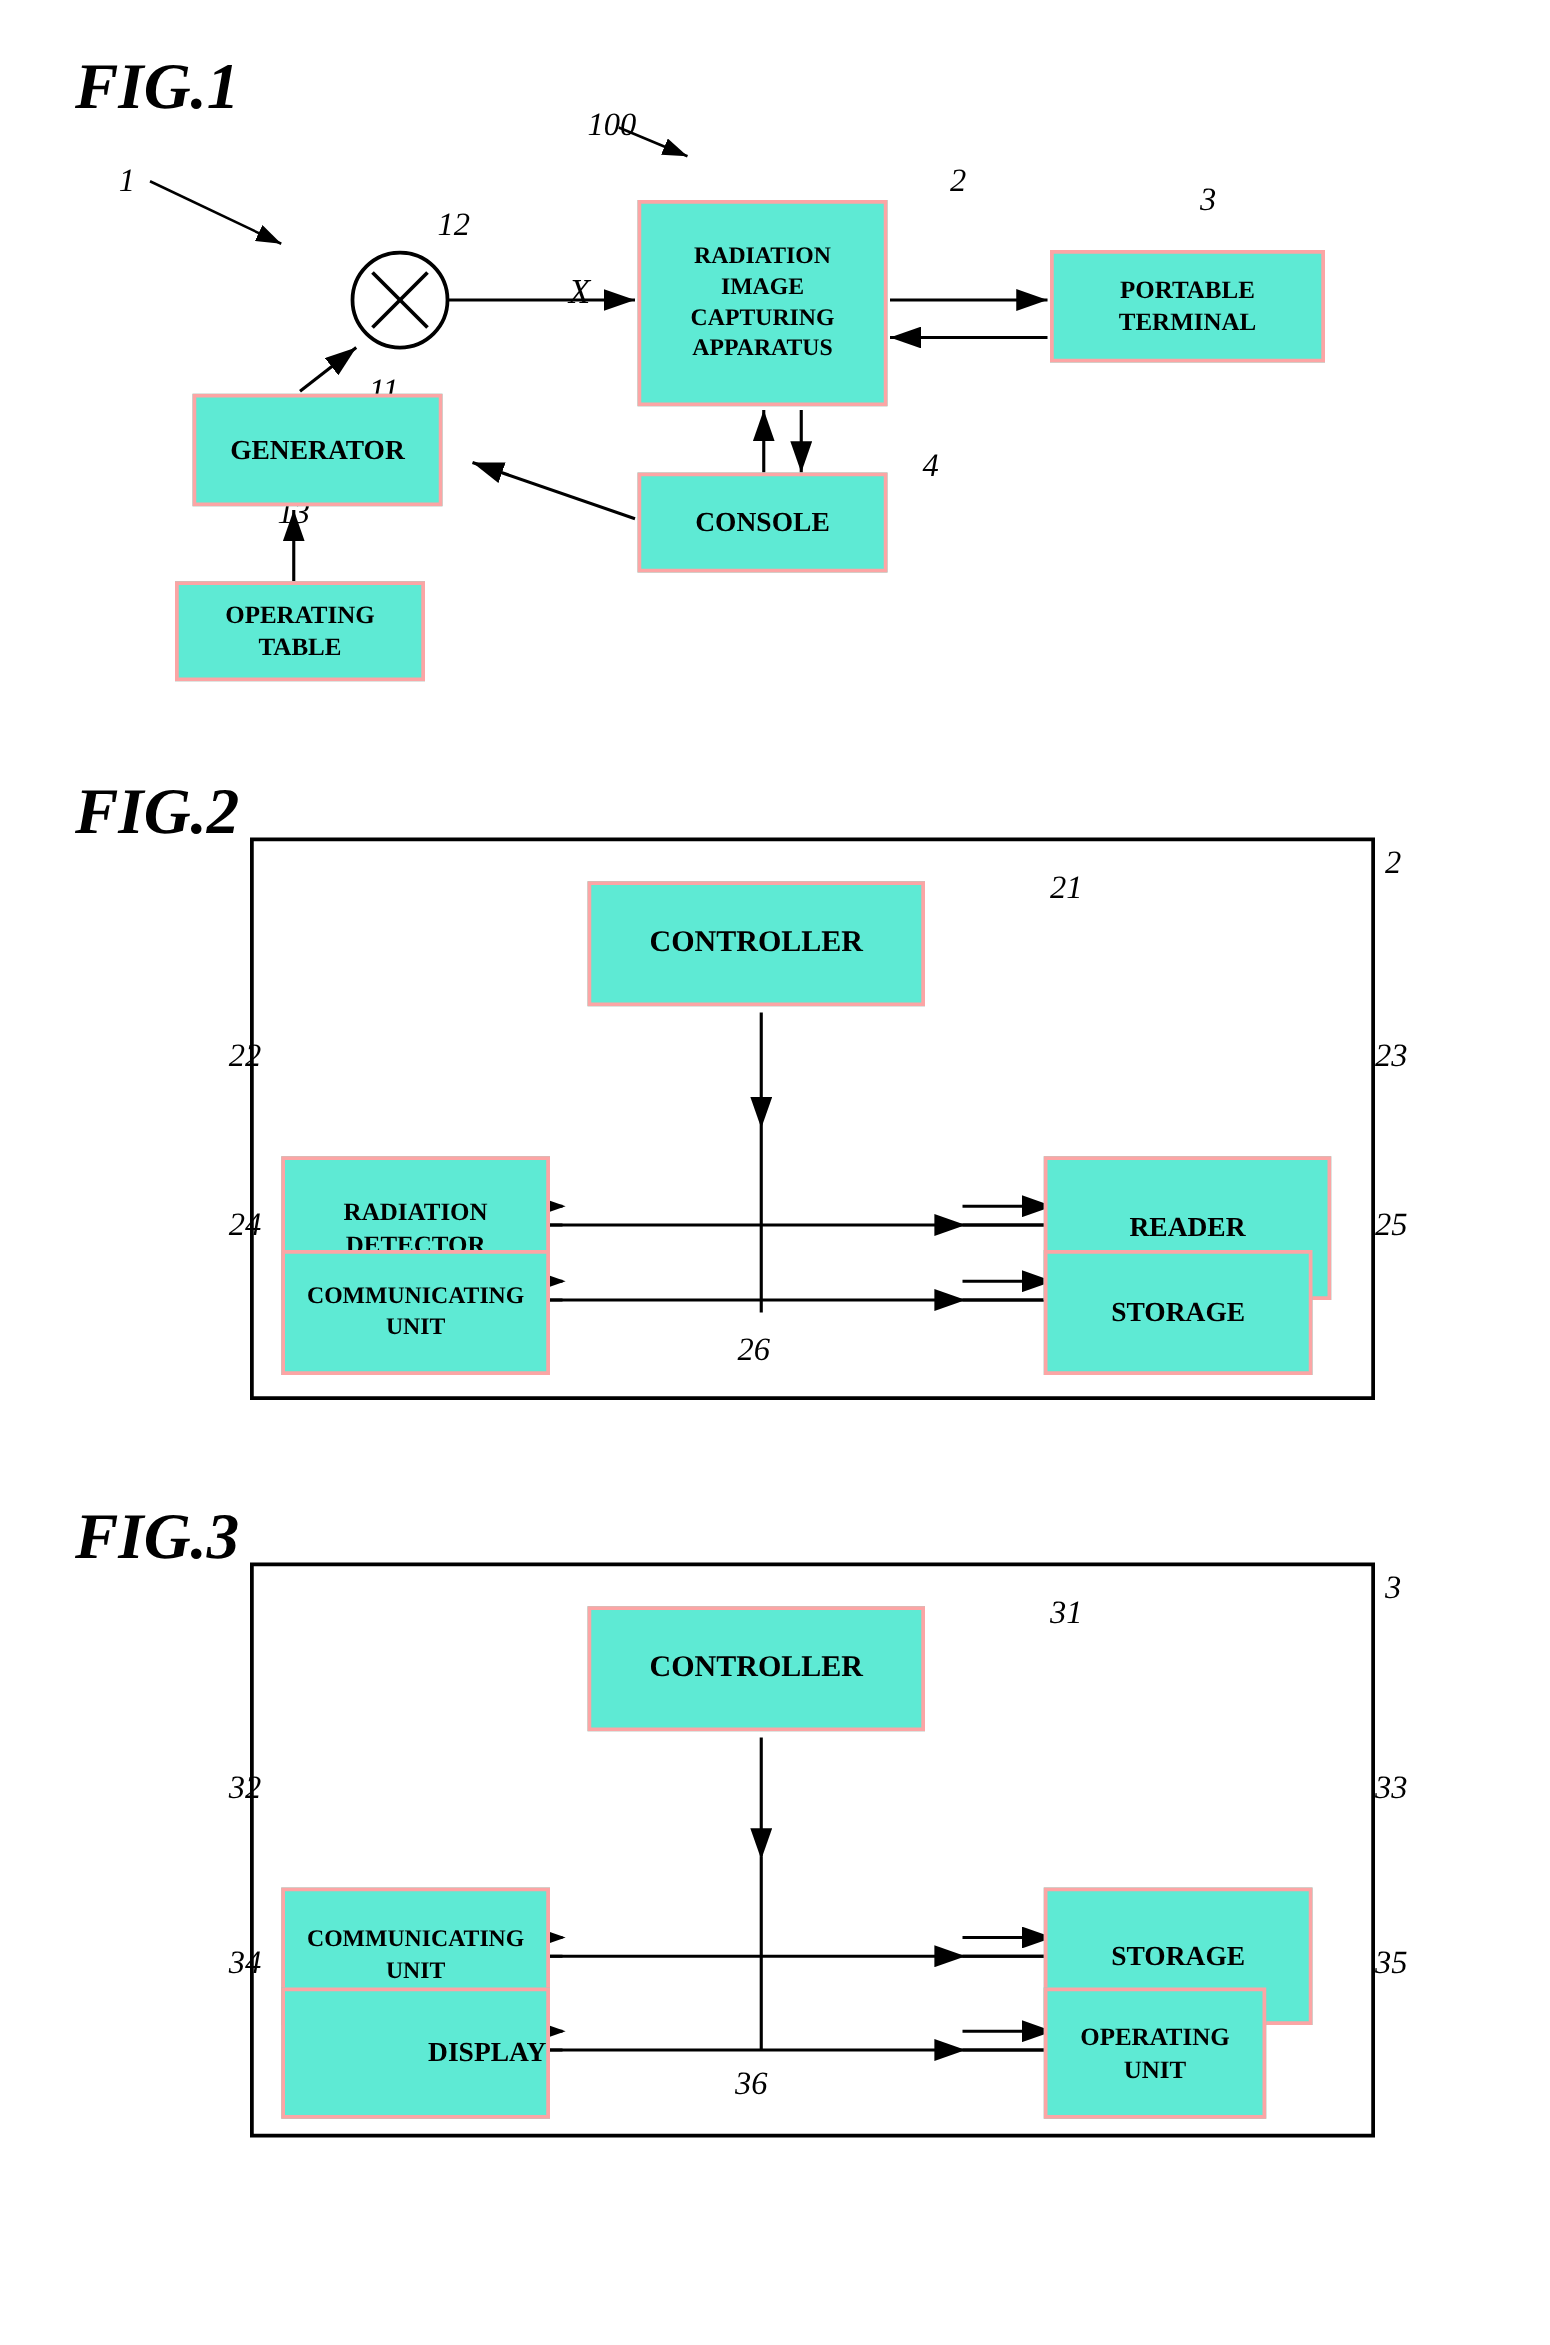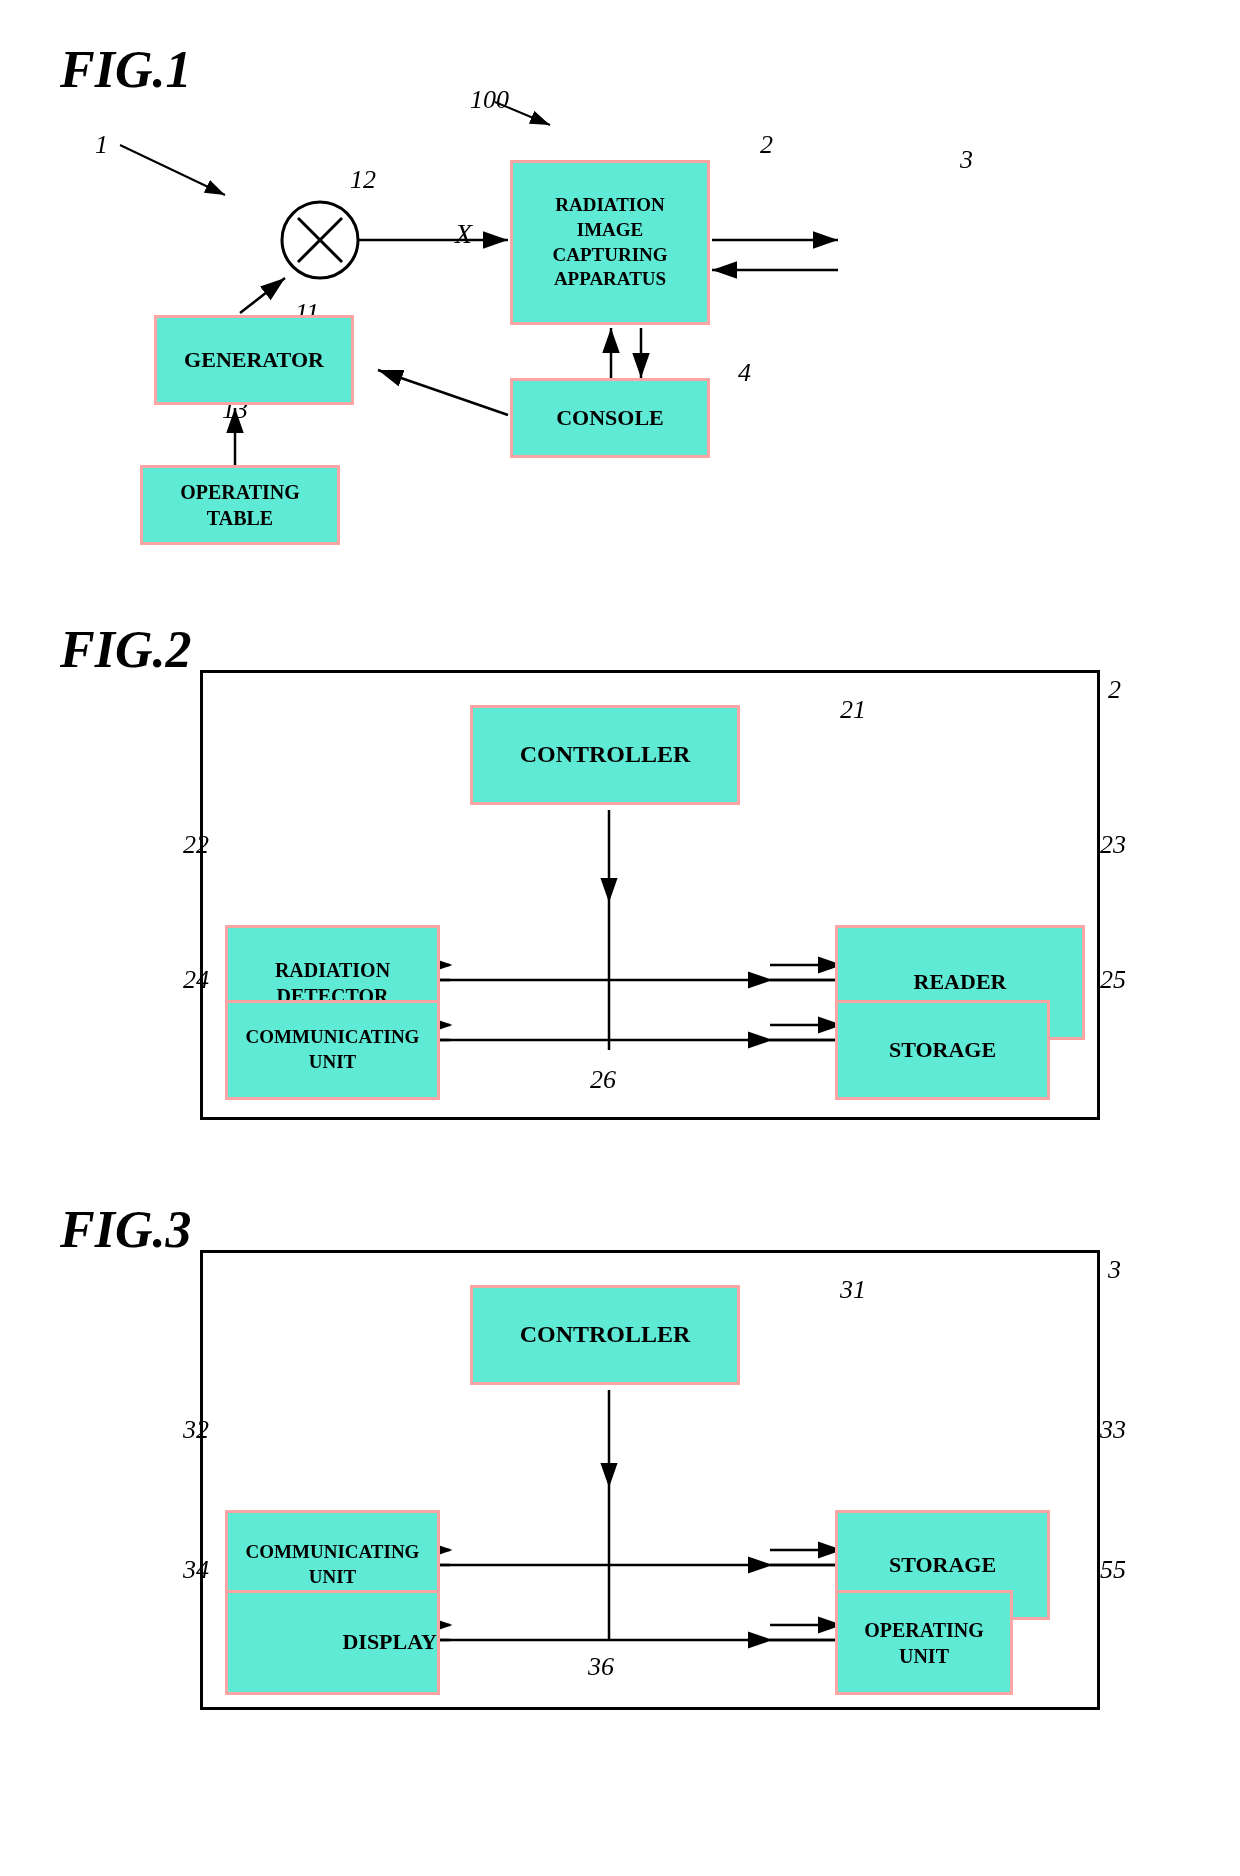--- a/index.html
+++ b/index.html
@@ -159,20 +159,24 @@
 
     </svg>
 
     <div class="box" style="left:470px; top:130px; width:200px; height:165px; font-size:19px;">
       <span style="white-space:pre-line;">RADIATION
 IMAGE
 CAPTURING
 APPARATUS</span>
     </div>
 
+    <div class="box" style="left:800px; top:170px; width:220px; height:90px; font-size:20px;">
+      <span>PORTABLE
+TERMINAL</span>
+    </div>
 
     <div class="box" style="left:470px; top:348px; width:200px; height:80px; font-size:22px;">
       <span>CONSOLE</span>
     </div>
 
     <div class="box" style="left:114px; top:285px; width:200px; height:90px; font-size:22px;">
       <span>GENERATOR</span>
     </div>
 
     <div class="box" style="left:100px; top:435px; width:200px; height:80px; font-size:20px;">
@@ -236,21 +240,21 @@
 
     <div class="box" style="left:430px; top:95px; width:270px; height:100px; font-size:24px;">
       <span>CONTROLLER</span>
     </div>
 
     <div class="box" style="left:185px; top:315px; width:215px; height:115px; font-size:20px;">
       <span style="white-space:pre-line;">RADIATION
 DETECTOR</span>
     </div>
 
-    <div class="box" style="left:795px; top:315px; width:250px; height:115px; font-size:22px;">
+    <div class="box" style="left:795px; top:315px; width:230px; height:115px; font-size:22px;">
       <span>READER</span>
     </div>
 
     <div class="box" style="left:185px; top:390px; width:215px; height:100px; font-size:19px;">
       <span style="white-space:pre-line;">COMMUNICATING
 UNIT</span>
     </div>
 
     <div class="box" style="left:795px; top:390px; width:215px; height:100px; font-size:22px;">
       <span>STORAGE</span>
@@ -261,21 +265,21 @@
   <div id="fig3" class="diagram-container">
     <span class="fig-label" style="position:absolute; left:20px; top:10px;">FIG.3</span>
 
     <div class="outer-box" style="left:160px; top:60px; width:900px; height:460px;"></div>
 
     <span class="ref" style="left:1068px; top:65px;">3</span>
     <span class="ref" style="left:800px; top:85px;">31</span>
     <span class="ref" style="left:143px; top:225px;">32</span>
     <span class="ref" style="left:1060px; top:225px;">33</span>
     <span class="ref" style="left:143px; top:365px;">34</span>
-    <span class="ref" style="left:1060px; top:365px;">55</span>
+    <span class="ref" style="left:1060px; top:365px;">35</span>
     <span class="ref" style="left:548px; top:462px;">36</span>
 
     <svg class="diagram" width="1160" height="560">
       <defs>
         <marker id="arr3r" markerWidth="10" markerHeight="7" refX="9" refY="3.5" orient="auto">
           <polygon points="0 0, 10 3.5, 0 7" fill="#000"></polygon>
         </marker>
         <marker id="arr3l" markerWidth="10" markerHeight="7" refX="1" refY="3.5" orient="auto">
           <polygon points="10 0, 0 3.5, 10 7" fill="#000"></polygon>
         </marker>

